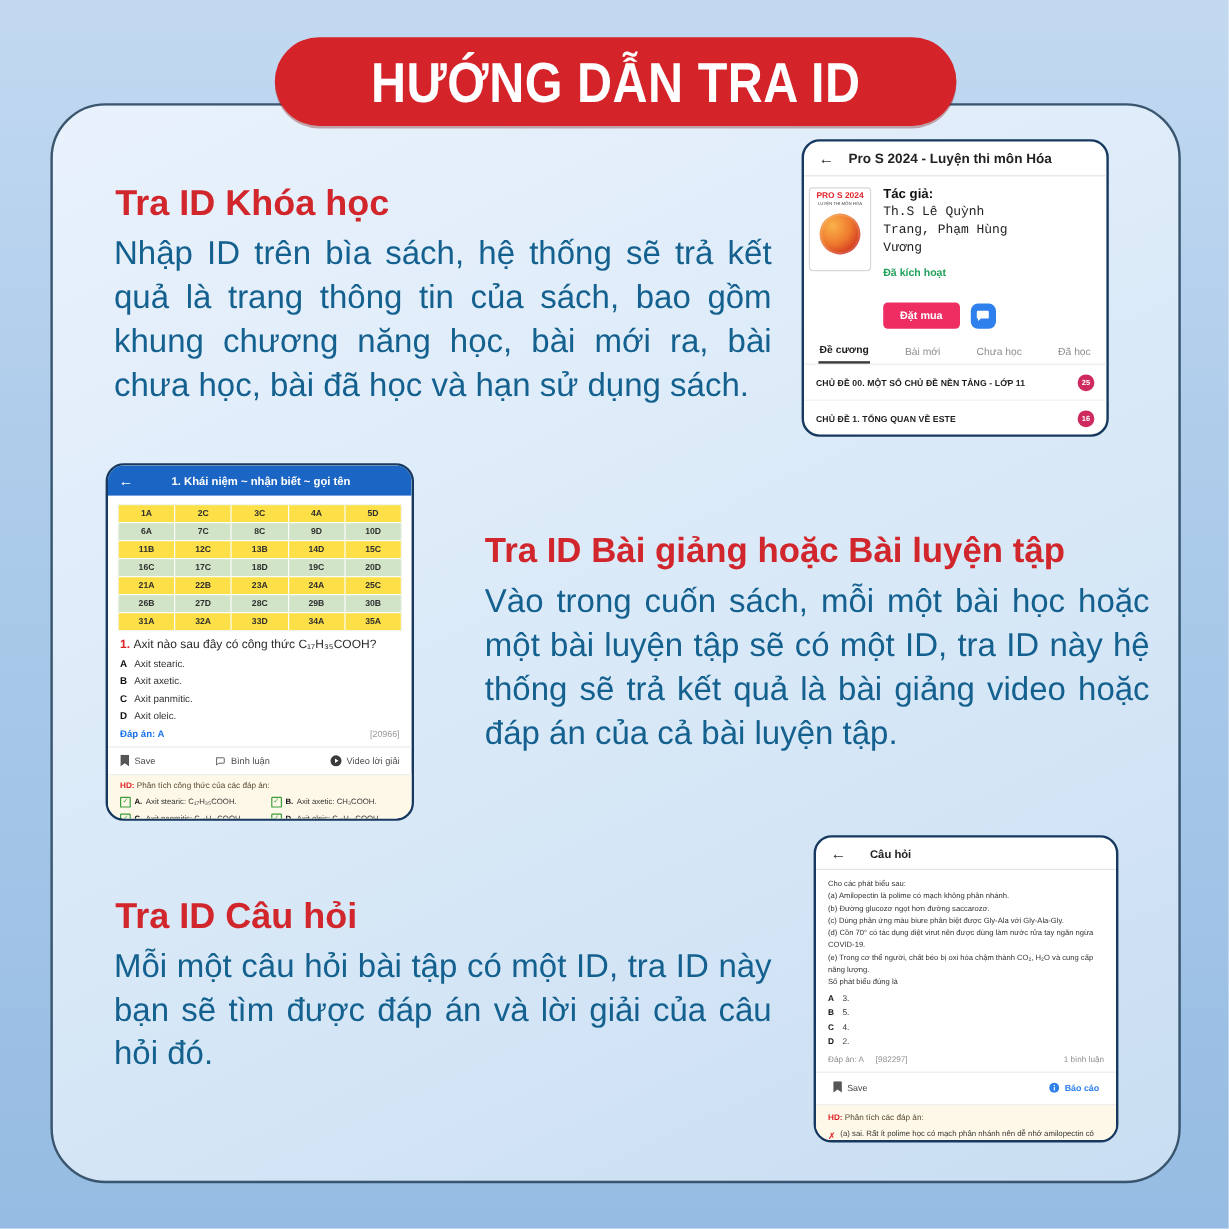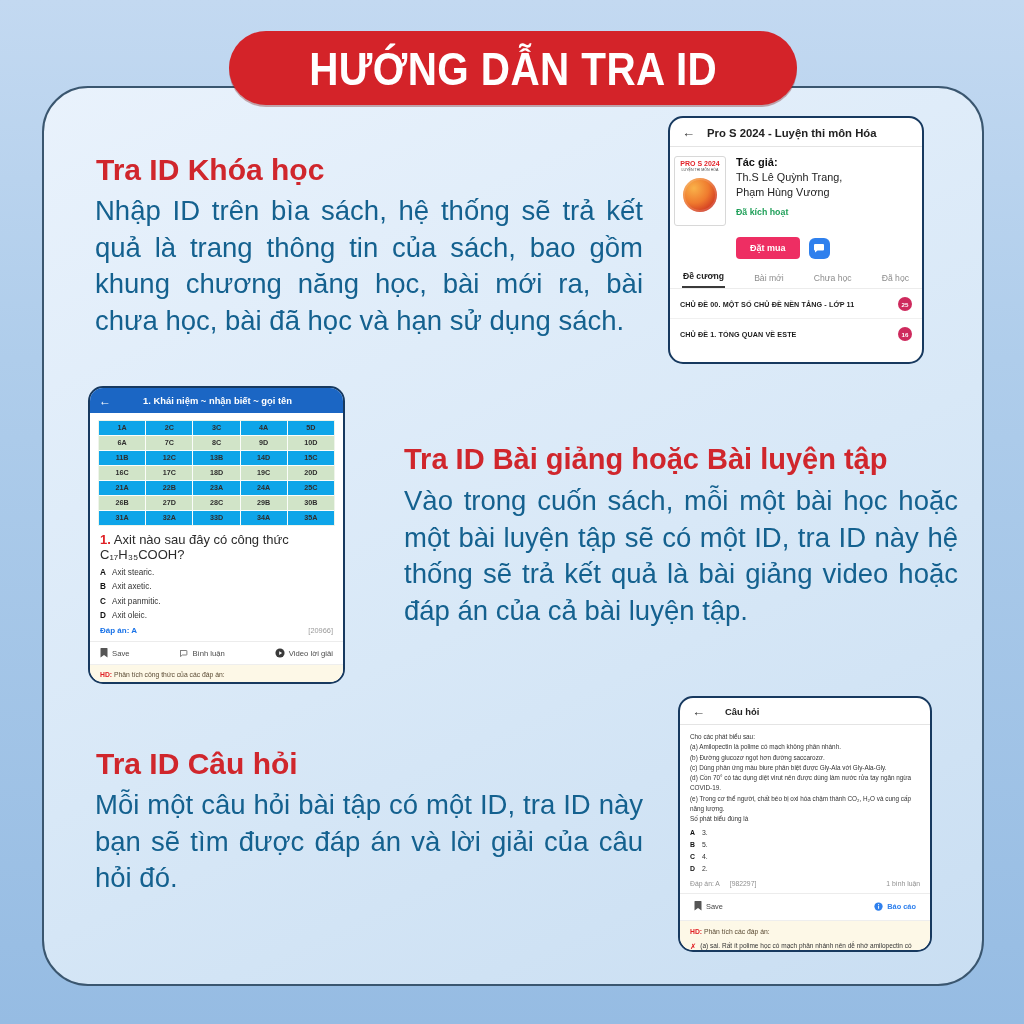--- a/index.html
+++ b/index.html
@@ -32,45 +32,45 @@
   .card1 .chead{font-size:11.3px;font-weight:600;}
   .c1-body{display:flex;gap:10px;padding:9px 4px 6px;}
   .book{width:52px;height:70px;border:1px solid #d8d8d8;border-radius:3px;padding:3px 2px;box-sizing:border-box;}
   .book-t1{color:#e3242b;font-size:7px;font-weight:800;text-align:center;white-space:nowrap;}
   .book-t2{color:#444;font-size:3.6px;text-align:center;margin-top:1px;white-space:nowrap;}
   .book-art{width:34px;height:34px;margin:6px auto 0;border-radius:50%;
             background:radial-gradient(circle at 32% 30%,#f9b24a 0%,#ef7a2e 45%,#d23c22 75%,#a32317 100%);
             box-shadow:inset 0 0 0 2px rgba(255,255,255,.15);}
   .meta{flex:1;}
   .author-label{font-size:11px;font-weight:700;color:#111;}
-  .author-names{font-size:10.8px;color:#222;line-height:1.4;margin-top:2px;width:118px;}
+  .author-names{font-size:10.8px;color:#222;line-height:1.4;margin-top:2px;width:118px;font-family:Liberation Mono, monospace;}
   .status{color:#21a05a;font-size:8.8px;font-weight:600;margin-top:7px;}
   .btn-row{display:flex;align-items:center;gap:9px;margin-top:20px;}
   .buy{background:#ee2e63;color:#fff;border:none;border-radius:4px;font-size:9px;font-weight:700;
        padding:6px 14px;font-family:inherit;}
   .chat{width:21px;height:21px;background:#2f80ed;border-radius:6px;display:flex;align-items:center;justify-content:center;}
   .tabs{display:flex;justify-content:space-between;align-items:flex-end;padding:2px 12px 0;border-bottom:1px solid #ececec;}
   .tab{font-size:8.6px;color:#8d8d8d;padding:4px 1px 5px;}
   .tab.active{color:#1d1d1d;font-weight:700;border-bottom:2px solid #3a3a3a;}
   .chapter{display:flex;justify-content:space-between;align-items:center;padding:8px 10px 7px;border-bottom:1px solid #f0f0f0;}
   .chapter:last-child{border-bottom:none;}
   .ch-label{font-size:7.2px;font-weight:700;color:#1c1c1c;letter-spacing:.1px;}
   .badge{min-width:14px;height:14px;padding:0 2px;border-radius:50%;background:#ce2a5d;color:#fff;
          font-size:6.2px;font-weight:700;display:flex;align-items:center;justify-content:center;box-sizing:border-box;}
   
   .card2{left:88px;top:386px;width:253px;height:294px;display:flex;flex-direction:column;}
   .c2-head{height:25px;background:#1b66c4;color:#fff;display:flex;align-items:center;padding:0 9px;flex:none;}
   .c2-head .back{color:#fff;font-size:12px;}
   .c2-title{flex:1;text-align:center;font-size:9.4px;font-weight:700;padding-right:10px;}
   .grid{display:grid;grid-template-columns:repeat(5,1fr);gap:1px;background:#fbfdfa;margin:7px 8px 4px;
         border:1px solid #eef4ea;}
-  .cell{height:14px;line-height:14px;text-align:center;font-size:7.2px;font-weight:700;color:#2e2e2e;background:#0ea5e9;}
+  .cell{height:14px;line-height:14px;text-align:center;font-size:7.2px;font-weight:700;color:#2e2e2e;background:#fde047;}
   .cell.alt{background:#d1e4c8;}
   .qwrap{padding:2px 10px 0;}
-  .q-line{font-size:13px;color:#2b2b2b;}
+  .q-line{font-size:10px;color:#2b2b2b;}
   .q-no{color:#e02126;font-weight:700;margin-right:3px;}
   .opt{margin-top:5.5px;font-size:8.2px;color:#333;}
   .opt b{margin-right:6px;color:#111;}
   .ans-row{display:flex;justify-content:space-between;align-items:center;margin-top:6px;}
   .ans{color:#1a73e8;font-weight:700;font-size:8px;}
   .qid{color:#9a9a9a;font-size:7.4px;}
   .acts{display:flex;justify-content:space-between;align-items:center;border-top:1px solid #ececec;
         margin-top:6px;padding:6px 10px;color:#4c4c4c;font-size:7.7px;}
   .act{display:flex;align-items:center;gap:4px;}
   .cream{background:#fdf8e7;border-top:1px solid #eee;padding:6px 10px;flex:1;}

